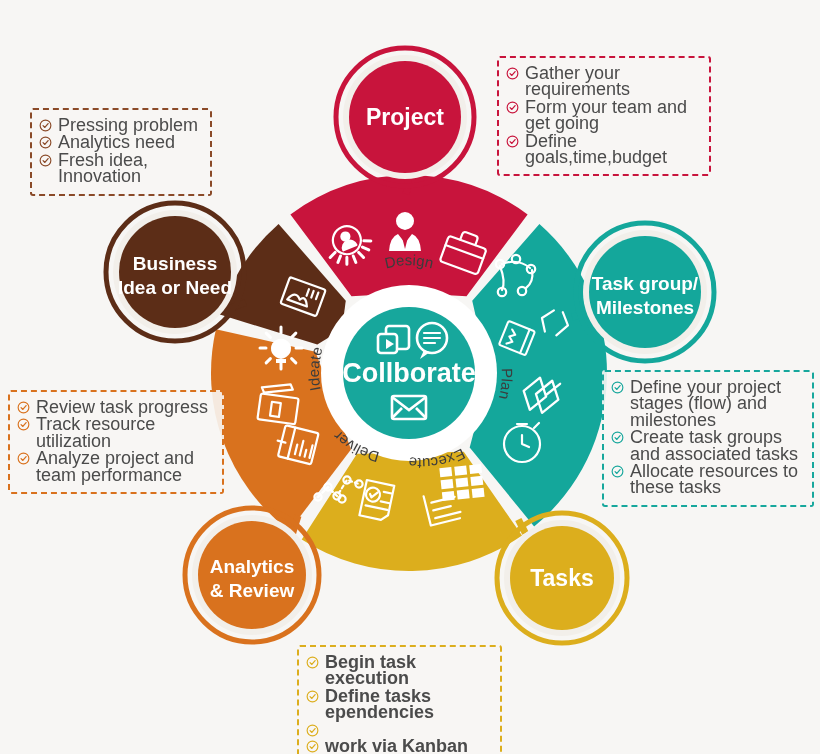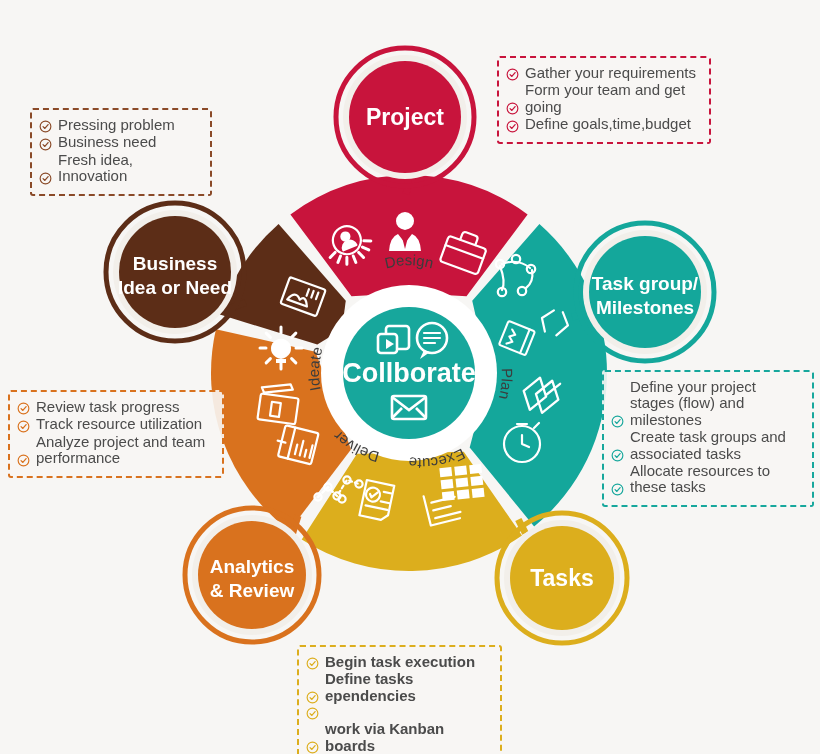--- a/index.html
+++ b/index.html
@@ -18,22 +18,22 @@
     position:absolute;
     border:2px dashed #999;
     border-radius:3px;
     padding:7px 9px 8px 7px;
     background:rgba(247,246,244,0.9);
     box-sizing:border-box;
   }
   .callout ul{margin:0;padding:0;list-style:none;}
   .callout li{
     display:flex;
-    align-items:flex-end;
-    font-size:15px;
+    align-items:flex-start;
+    font-size:18px;
     line-height:16.4px;
     color:#4b4b4b;
     margin-bottom:1px;
   }
   .callout li .tick{
     flex:0 0 auto;
     width:13px;height:13px;
     margin-right:6px;
     margin-top:2px;
   }
@@ -282,21 +282,21 @@
     <circle cx="8" cy="8" r="6.6" fill="none" stroke="#8a4a28" stroke-width="1.4"></circle>
     <path d="M 5 8.2 L 7.2 10.4 L 11.2 5.6" fill="none" stroke="#8a4a28" stroke-width="1.5" stroke-linecap="round" stroke-linejoin="round"></path>
   </svg>
           <span class="txt">Pressing problem</span>
         </li>
         <li>
           <svg class="tick" viewBox="0 0 16 16">
     <circle cx="8" cy="8" r="6.6" fill="none" stroke="#8a4a28" stroke-width="1.4"></circle>
     <path d="M 5 8.2 L 7.2 10.4 L 11.2 5.6" fill="none" stroke="#8a4a28" stroke-width="1.5" stroke-linecap="round" stroke-linejoin="round"></path>
   </svg>
-          <span class="txt">Business need</span>
+          <span class="txt">Analytics need</span>
         </li>
         <li>
           <svg class="tick" viewBox="0 0 16 16">
     <circle cx="8" cy="8" r="6.6" fill="none" stroke="#8a4a28" stroke-width="1.4"></circle>
     <path d="M 5 8.2 L 7.2 10.4 L 11.2 5.6" fill="none" stroke="#8a4a28" stroke-width="1.5" stroke-linecap="round" stroke-linejoin="round"></path>
   </svg>
           <span class="txt">Fresh idea, Innovation</span>
         </li>
       </ul>
   </div>

